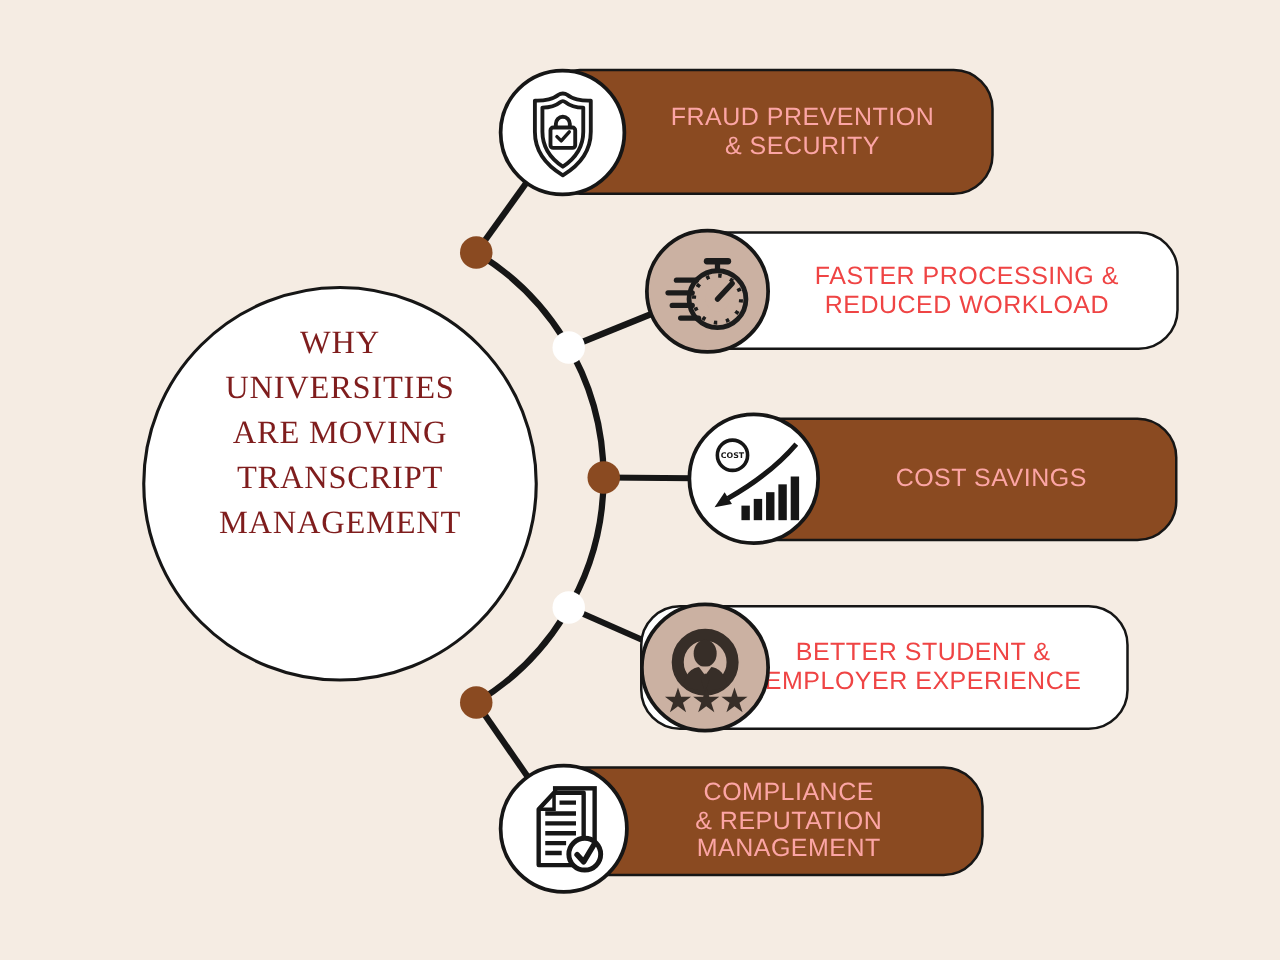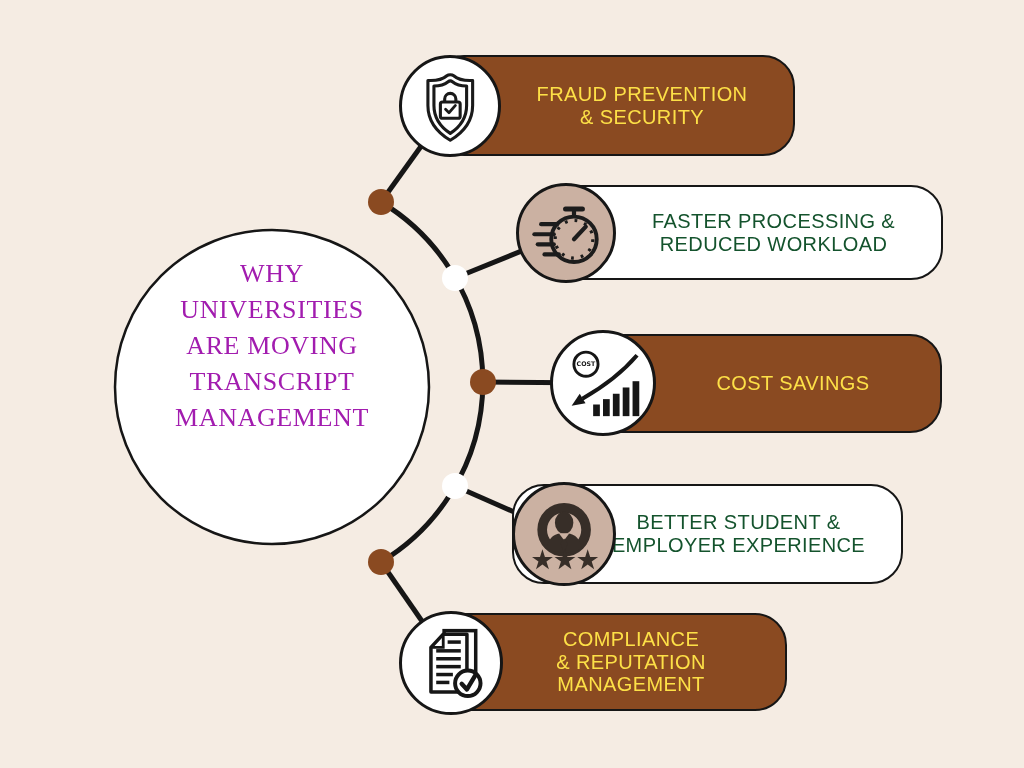--- a/index.html
+++ b/index.html
@@ -12,40 +12,40 @@
   }
   .overlay{position:absolute;left:0;top:0;z-index:1;}
   
   .central-title{
     position:absolute;z-index:2;
     left:112px;top:256px;width:320px;
     text-align:center;
     font-family:"Liberation Serif",serif;
     font-size:26px;line-height:36px;
     letter-spacing:.6px;
-    color:#a21caf;
+    color:#7f1d1d;
   }
   .central-title span{display:block;}
   
   .pill{
     position:absolute;z-index:2;
     box-sizing:border-box;
     border:2.5px solid #161616;
     border-radius:32px;
     display:flex;align-items:center;justify-content:center;
   }
   .pill.brown{background:#8a4a21;}
   .pill.white{background:#ffffff;}
   .pill-label{
     text-align:center;
     font-size:20px;line-height:1.13;
     font-weight:500;letter-spacing:.4px;
   }
-  .pill.brown .pill-label{color:#fde047;}
-  .pill.white .pill-label{color:#14532d;}
+  .pill.brown .pill-label{color:#fca5a5;}
+  .pill.white .pill-label{color:#ef4444;}
   .pill-label span{display:block;}
   
   .icon-circle{
     position:absolute;z-index:3;
     box-sizing:border-box;
     border:3px solid #161616;
     border-radius:50%;
     display:flex;align-items:center;justify-content:center;
   }
   .icon-circle.white-bg{background:#ffffff;}
@@ -160,21 +160,21 @@
     <svg viewBox="0 0 96 96">
       <circle cx="48" cy="43" r="25" fill="none" stroke="#372e28" stroke-width="11"></circle>
       <ellipse cx="48" cy="35" rx="10.5" ry="12.5" fill="#372e28"></ellipse>
       <path d="M28 64 C31 50 38 47 48 47 C58 47 65 50 68 64 C60 70 36 70 28 64 Z" fill="#372e28"></path>
       <polygon points="42,47 48,55 54,47" fill="#cbb1a2"></polygon>
       <polygon points="48,53 52,58 49,68 47,68 44,58" fill="#372e28"></polygon>
       <text x="48" y="88" text-anchor="middle" font-size="31" letter-spacing="-2" fill="#372e28" font-family="DejaVu Sans, sans-serif">★★★</text>
     </svg>
   </div>
 
-  <div class="pill brown" style="left:428px;top:613px;width:359px;height:98px;padding-left:75px;padding-right:28px;">
+  <div class="pill brown" style="left:428px;top:613px;width:359px;height:88px;padding-left:75px;padding-right:28px;">
     <div class="pill-label">
       <span>COMPLIANCE</span>
       <span>&amp; REPUTATION</span>
       <span>MANAGEMENT</span>
     </div>
   </div>
   <div class="icon-circle white-bg" style="left:399px;top:611px;width:104px;height:104px;">
     <svg viewBox="0 0 96 96">
       <rect x="40" y="11" width="36" height="56" fill="#ffffff" stroke="#161616" stroke-width="4"></rect>
       <path d="M25 30 L39 15 H66 V81 H25 Z" fill="#ffffff" stroke="#161616" stroke-width="4" stroke-linejoin="round"></path>

